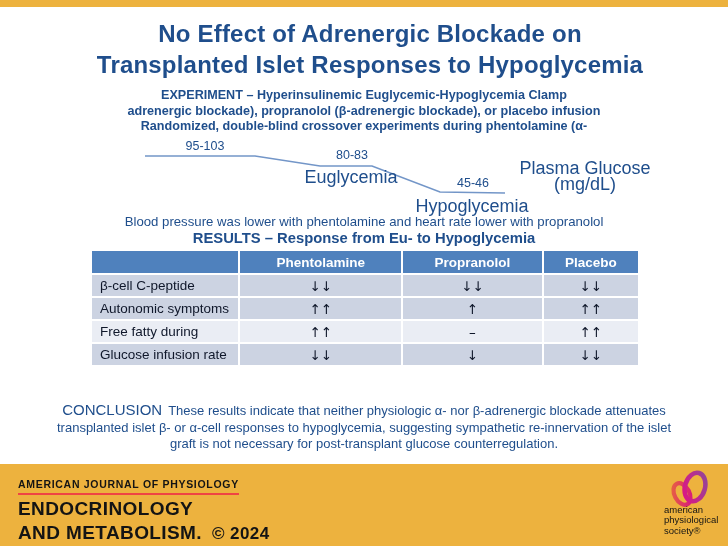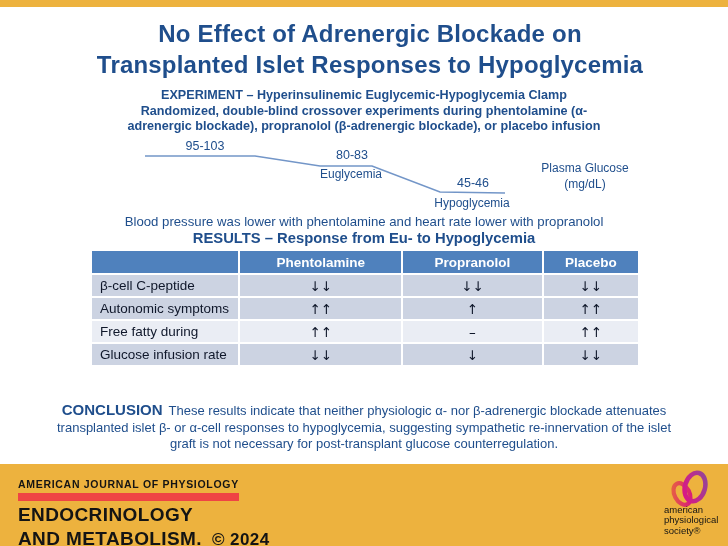--- a/index.html
+++ b/index.html
@@ -6,37 +6,37 @@
   .page{position:relative;width:728px;height:546px;background:#ffffff;overflow:hidden;
         font-family:"Liberation Sans",sans-serif;}
   .band{position:absolute;left:0;width:728px;background:#edb23e;}
   .top-band{top:0;height:7px;}
   .abs{position:absolute;}
   .centered{left:0;right:0;text-align:center;}
   .title{top:18px;font-size:24px;line-height:31px;font-weight:bold;color:#1f4e8c;letter-spacing:0.2px;padding-left:12px;}
   .experiment{top:88px;font-size:12.6px;line-height:15.5px;font-weight:bold;color:#1f4e8c;}
   .diagram{top:135px;left:0;width:636px;height:80px;}
   .diagram svg{position:absolute;top:0;left:0;}
-  .dlabel{position:absolute;transform:translateX(-50%);white-space:nowrap;color:#1f4e8c;font-size:12px;}
+  .dlabel{position:absolute;transform:translateX(-50%);white-space:nowrap;color:#1f4e8c;font-size:18px;}
   .dnum{font-size:12.5px;}
   .axis-label{line-height:16px;text-align:center;}
   .note{top:214px;font-size:13.2px;color:#1f4e8c;}
   .results-heading{top:230px;font-size:14.8px;font-weight:bold;color:#1f4e8c;}
   table.results{position:absolute;top:249px;left:90px;width:550px;border-collapse:separate;border-spacing:2px;}
   table.results th{background:#4f81bd;color:#ffffff;font-weight:bold;font-size:13.5px;height:22px;padding:0;}
   table.results td{height:21px;padding:0;font-size:13.5px;color:#0f172a;}
   table.results td.rowlabel{text-align:left;padding-left:8px;width:138px;}
   table.results td.val{text-align:center;font-family:"DejaVu Sans","Liberation Sans",sans-serif;font-size:13.5px;}
   tr.row-dark td{background:#ccd3e2;}
   tr.row-light td{background:#eaedf4;}
   .conclusion{top:402px;left:44px;width:640px;text-align:center;font-size:13px;line-height:16.5px;color:#1f4e8c;}
-  .conclusion .c-head{font-weight:bold;font-size:15px;margin-right:6px;}
+  .conclusion .c-head{font-weight:normal;font-size:15px;margin-right:6px;}
   .footer{top:464px;height:82px;}
   .brand{position:absolute;left:18px;top:10px;color:#141414;}
-  .brand-series{font-size:10.5px;font-weight:bold;letter-spacing:0.7px;border-bottom:8px solid #ef4444;
+  .brand-series{font-size:10.5px;font-weight:bold;letter-spacing:0.7px;border-bottom:2px solid #ef4444;
                 padding-bottom:3px;display:inline-block;}
   .brand-big{font-size:19px;font-weight:bold;letter-spacing:0.4px;line-height:20px;margin-top:4px;}
   .brand-row{display:flex;align-items:baseline;gap:10px;}
   .copyright{font-size:17px;font-weight:bold;}
   .aps{position:absolute;right:18px;top:4px;width:66px;height:72px;}
   .aps-text{position:absolute;left:0;bottom:4px;font-size:9.5px;line-height:10.5px;color:#141414;margin-left:20px;}
   .aps-mark{position:absolute;right:-2px;top:2px;}
 </style>
 </head>
 <body>
@@ -45,22 +45,22 @@
 
   <div class="band top-band"></div>
 
   <div class="abs centered title">
     <div>No Effect of Adrenergic Blockade on</div>
     <div>Transplanted Islet Responses to Hypoglycemia</div>
   </div>
 
   <div class="abs centered experiment">
     <div>EXPERIMENT – Hyperinsulinemic Euglycemic-Hypoglycemia Clamp</div>
+    <div>adrenergic blockade), propranolol (β-adrenergic blockade), or placebo infusion</div>
     <div>Randomized, double-blind crossover experiments during phentolamine (α-</div>
-    <div>adrenergic blockade), propranolol (β-adrenergic blockade), or placebo infusion</div>
   </div>
 
   <div class="abs diagram">
     <svg width="728" height="80" viewBox="0 0 728 80">
       <polyline points="145,21 255,21 320,31 372,31 440,57 505,58" fill="none" stroke="#7396c8" stroke-width="1.6"></polyline>
     </svg>
     <div class="dlabel dnum" style="left:205px;top:4px;">95-103</div>
     <div class="dlabel dnum" style="left:352px;top:13px;">80-83</div>
     <div class="dlabel" style="left:351px;top:32px;">Euglycemia</div>
     <div class="dlabel dnum" style="left:473px;top:41px;">45-46</div>

